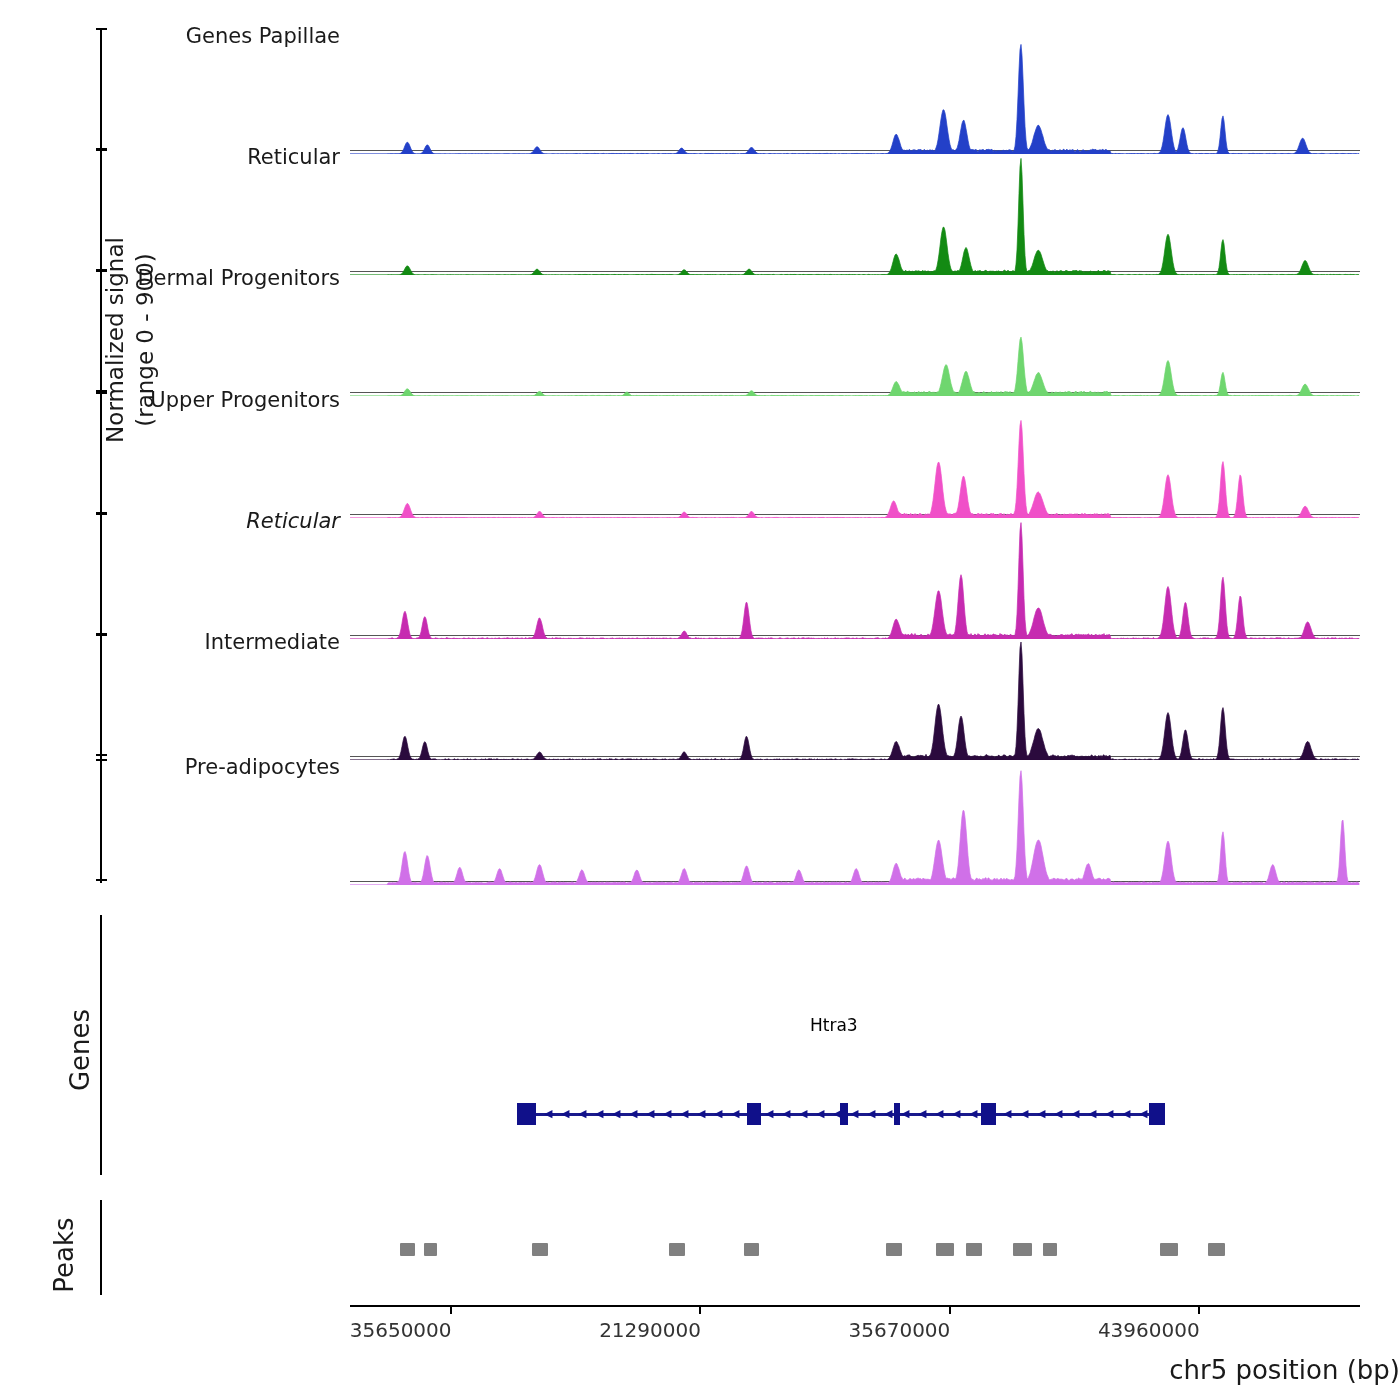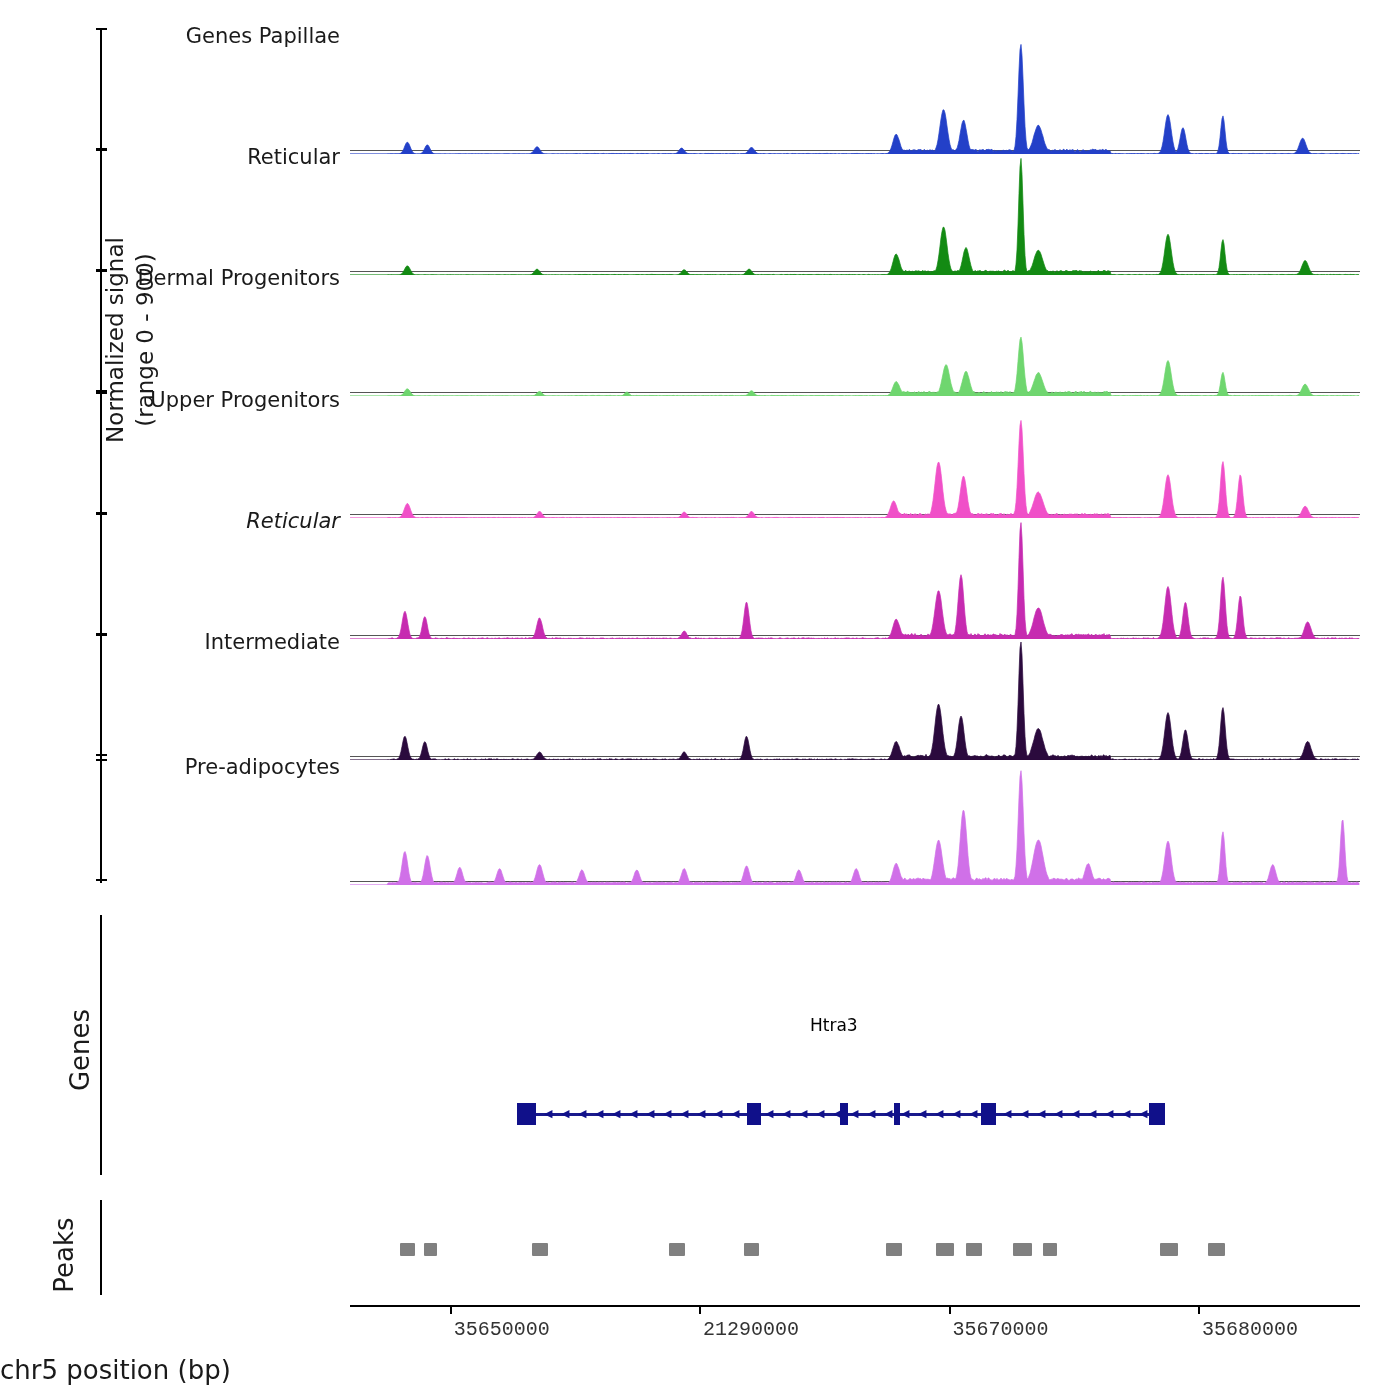--- a/index.html
+++ b/index.html
@@ -129,31 +129,30 @@
     position: absolute;
     width: 2px;
     height: 9px;
     background: #000000;
     top: 1305px;
   }
   .xticklabel {
     position: absolute;
     font-size: 20px;
     color: #333333;
-    text-align: right;
+    text-align: left;
     top: 1318px;
     width: 200px;
-    font-family: Liberation Mono, monospace;
   }
   .xlabel {
     position: absolute;
     top: 1355px;
     left: 0;
     width: 1400px;
-    text-align: left;
+    text-align: right;
     font-size: 26px;
     color: #1a1a1a;
   }
 </style>
 </head>
 <body>
 
 <div id="root">
 
   <div class="ylabel">
@@ -237,21 +236,21 @@
 
   <div class="xaxis-line"></div>
   <div id="xticks-layer">
       <div class="xtick" style="left: 449.753px;"></div>
       <div class="xticklabel" style="left: 349.753px;">35650000</div>
       <div class="xtick" style="left: 699.136px;"></div>
       <div class="xticklabel" style="left: 599.136px;">21290000</div>
       <div class="xtick" style="left: 948.519px;"></div>
       <div class="xticklabel" style="left: 848.519px;">35670000</div>
       <div class="xtick" style="left: 1197.9px;"></div>
-      <div class="xticklabel" style="left: 1097.9px;">35680000</div>
+      <div class="xticklabel" style="left: 1097.9px;">43960000</div>
     </div>
   <div class="xlabel">chr5 position (bp)</div>
 
 <div class="track-label" style="width: 230px; left: 110px; top: 24px;">Genes Papillae</div>
     <div class="baseline" style="top: 150px;"></div>
     <div class="track" style="top: 32px;">
       <svg width="1010" height="122">
         <path d="M 0,122.0 L 0,122.0 L 1,122.0 L 2,122.0 L 3,122.0 L 4,122.0 L 5,122.0 L 6,122.0 L 7,122.0 L 8,122.0 L 9,122.0 L 10,122.0 L 11,122.0 L 12,122.0 L 13,122.0 L 14,122.0 L 15,122.0 L 16,122.0 L 17,122.0 L 18,122.0 L 19,122.0 L 20,122.0 L 21,122.0 L 22,122.0 L 23,122.0 L 24,122.0 L 25,122.0 L 26,122.0 L 27,122.0 L 28,122.0 L 29,122.0 L 30,122.0 L 31,122.0 L 32,122.0 L 33,122.0 L 34,122.0 L 35,122.0 L 36,122.0 L 37,122.0 L 38,121.8 L 39,121.9 L 40,121.8 L 41,121.7 L 42,121.8 L 43,121.8 L 44,121.9 L 45,121.7 L 46,121.8 L 47,121.8 L 48,121.8 L 49,121.8 L 50,121.5 L 51,121.1 L 52,120.0 L 53,118.4 L 54,116.2 L 55,113.6 L 56,111.4 L 57,110.2 L 58,110.5 L 59,112.0 L 60,114.3 L 61,116.8 L 62,118.9 L 63,120.4 L 64,121.2 L 65,121.6 L 66,121.9 L 67,121.9 L 68,121.8 L 69,121.9 L 70,121.8 L 71,121.5 L 72,120.8 L 73,119.6 L 74,117.8 L 75,115.8 L 76,113.8 L 77,112.9 L 78,113.1 L 79,114.5 L 80,116.6 L 81,118.6 L 82,120.1 L 83,121.1 L 84,121.6 L 85,121.9 L 86,121.8 L 87,122.0 L 88,121.8 L 89,121.9 L 90,121.8 L 91,121.9 L 92,121.9 L 93,121.9 L 94,121.9 L 95,121.7 L 96,121.9 L 97,122.0 L 98,121.9 L 99,122.0 L 100,121.8 L 101,122.0 L 102,121.9 L 103,121.9 L 104,121.9 L 105,121.9 L 106,121.8 L 107,121.9 L 108,121.8 L 109,121.7 L 110,121.8 L 111,121.8 L 112,122.0 L 113,121.8 L 114,121.9 L 115,121.8 L 116,121.8 L 117,121.9 L 118,121.9 L 119,121.7 L 120,121.9 L 121,121.8 L 122,121.7 L 123,121.8 L 124,122.0 L 125,121.8 L 126,121.8 L 127,121.9 L 128,121.8 L 129,121.8 L 130,121.9 L 131,121.8 L 132,121.7 L 133,121.9 L 134,121.9 L 135,121.8 L 136,121.8 L 137,121.7 L 138,121.8 L 139,121.8 L 140,122.0 L 141,121.7 L 142,122.0 L 143,121.9 L 144,121.9 L 145,121.8 L 146,121.9 L 147,121.7 L 148,121.9 L 149,121.8 L 150,121.9 L 151,121.9 L 152,122.0 L 153,121.9 L 154,121.8 L 155,121.8 L 156,121.8 L 157,121.7 L 158,121.8 L 159,121.7 L 160,121.9 L 161,122.0 L 162,121.9 L 163,121.8 L 164,121.8 L 165,121.8 L 166,121.8 L 167,121.9 L 168,121.8 L 169,121.7 L 170,121.8 L 171,122.0 L 172,121.8 L 173,121.9 L 174,121.8 L 175,121.9 L 176,121.9 L 177,121.8 L 178,121.9 L 179,121.8 L 180,121.7 L 181,121.2 L 182,120.5 L 183,119.4 L 184,117.9 L 185,116.4 L 186,115.2 L 187,114.7 L 188,115.1 L 189,116.3 L 190,117.8 L 191,119.3 L 192,120.5 L 193,121.2 L 194,121.6 L 195,121.9 L 196,121.8 L 197,121.9 L 198,122.0 L 199,122.0 L 200,122.0 L 201,122.0 L 202,121.8 L 203,121.8 L 204,121.8 L 205,121.9 L 206,121.9 L 207,121.9 L 208,121.7 L 209,121.9 L 210,122.0 L 211,121.7 L 212,121.9 L 213,121.7 L 214,121.9 L 215,121.9 L 216,121.8 L 217,121.7 L 218,121.9 L 219,121.8 L 220,121.9 L 221,121.8 L 222,121.9 L 223,121.8 L 224,121.8 L 225,121.7 L 226,121.5 L 227,121.6 L 228,121.8 L 229,121.9 L 230,121.5 L 231,122.0 L 232,121.9 L 233,121.7 L 234,121.7 L 235,121.8 L 236,121.5 L 237,121.6 L 238,121.6 L 239,121.8 L 240,121.7 L 241,121.7 L 242,121.6 L 243,121.8 L 244,121.4 L 245,121.4 L 246,121.6 L 247,121.7 L 248,121.4 L 249,121.8 L 250,122.0 L 251,121.7 L 252,121.7 L 253,121.4 L 254,121.4 L 255,122.0 L 256,121.7 L 257,121.8 L 258,121.9 L 259,121.4 L 260,121.8 L 261,121.4 L 262,121.5 L 263,121.4 L 264,121.5 L 265,121.7 L 266,121.6 L 267,121.4 L 268,121.8 L 269,121.5 L 270,121.6 L 271,121.6 L 272,121.6 L 273,121.9 L 274,121.4 L 275,121.5 L 276,122.0 L 277,121.6 L 278,121.8 L 279,121.5 L 280,121.5 L 281,121.4 L 282,121.7 L 283,121.4 L 284,121.9 L 285,121.9 L 286,121.9 L 287,121.4 L 288,121.5 L 289,121.8 L 290,121.8 L 291,121.4 L 292,121.5 L 293,121.5 L 294,121.5 L 295,121.9 L 296,121.5 L 297,121.5 L 298,121.5 L 299,121.9 L 300,121.9 L 301,121.9 L 302,121.8 L 303,121.8 L 304,121.7 L 305,121.7 L 306,122.0 L 307,121.8 L 308,121.6 L 309,121.4 L 310,121.9 L 311,122.0 L 312,121.8 L 313,121.5 L 314,121.7 L 315,121.6 L 316,121.6 L 317,121.9 L 318,121.5 L 319,121.7 L 320,121.6 L 321,121.6 L 322,121.8 L 323,121.9 L 324,121.6 L 325,121.6 L 326,121.3 L 327,120.7 L 328,119.8 L 329,118.3 L 330,117.1 L 331,116.1 L 332,116.1 L 333,116.8 L 334,117.9 L 335,119.2 L 336,120.4 L 337,121.2 L 338,121.4 L 339,121.6 L 340,121.7 L 341,121.6 L 342,121.7 L 343,121.7 L 344,121.5 L 345,121.5 L 346,121.8 L 347,121.8 L 348,122.0 L 349,121.9 L 350,121.4 L 351,121.7 L 352,121.8 L 353,122.0 L 354,121.9 L 355,121.4 L 356,121.5 L 357,121.6 L 358,121.4 L 359,121.5 L 360,121.5 L 361,121.5 L 362,121.4 L 363,121.6 L 364,121.6 L 365,121.9 L 366,121.5 L 367,121.8 L 368,121.6 L 369,121.7 L 370,121.4 L 371,121.7 L 372,122.0 L 373,121.6 L 374,121.9 L 375,121.9 L 376,121.3 L 377,121.7 L 378,121.7 L 379,122.0 L 380,121.4 L 381,121.7 L 382,121.6 L 383,121.4 L 384,121.5 L 385,121.5 L 386,121.8 L 387,121.9 L 388,121.5 L 389,122.0 L 390,122.0 L 391,121.4 L 392,121.7 L 393,121.4 L 394,121.6 L 395,121.5 L 396,121.0 L 397,120.2 L 398,118.9 L 399,117.5 L 400,116.2 L 401,115.5 L 402,115.5 L 403,116.3 L 404,117.5 L 405,118.9 L 406,120.1 L 407,121.0 L 408,121.4 L 409,121.8 L 410,121.7 L 411,121.4 L 412,122.0 L 413,121.5 L 414,121.6 L 415,121.7 L 416,122.0 L 417,121.9 L 418,121.9 L 419,121.5 L 420,121.5 L 421,121.6 L 422,121.9 L 423,121.7 L 424,121.8 L 425,121.5 L 426,122.0 L 427,121.8 L 428,121.8 L 429,121.7 L 430,121.7 L 431,121.7 L 432,121.9 L 433,122.0 L 434,121.4 L 435,121.9 L 436,121.7 L 437,121.4 L 438,121.5 L 439,121.9 L 440,122.0 L 441,121.9 L 442,121.4 L 443,121.5 L 444,121.8 L 445,121.4 L 446,121.8 L 447,121.9 L 448,121.8 L 449,121.6 L 450,121.7 L 451,121.7 L 452,121.7 L 453,121.6 L 454,121.6 L 455,122.0 L 456,121.6 L 457,121.4 L 458,121.5 L 459,121.4 L 460,121.8 L 461,121.7 L 462,121.9 L 463,121.6 L 464,121.8 L 465,121.7 L 466,121.5 L 467,121.7 L 468,121.7 L 469,121.5 L 470,121.4 L 471,121.7 L 472,121.7 L 473,121.7 L 474,121.5 L 475,121.6 L 476,121.4 L 477,121.4 L 478,121.4 L 479,121.9 L 480,121.6 L 481,121.5 L 482,121.8 L 483,121.7 L 484,121.9 L 485,121.4 L 486,121.8 L 487,122.0 L 488,121.9 L 489,121.5 L 490,121.9 L 491,122.0 L 492,121.5 L 493,121.8 L 494,121.4 L 495,121.9 L 496,121.4 L 497,121.8 L 498,121.9 L 499,121.7 L 500,121.9 L 501,121.7 L 502,121.5 L 503,121.7 L 504,121.5 L 505,121.6 L 506,121.5 L 507,121.4 L 508,121.5 L 509,121.8 L 510,121.5 L 511,121.9 L 512,121.6 L 513,121.8 L 514,121.7 L 515,122.0 L 516,121.4 L 517,121.7 L 518,121.5 L 519,121.5 L 520,121.7 L 521,121.5 L 522,121.6 L 523,122.0 L 524,121.4 L 525,121.9 L 526,122.0 L 527,121.8 L 528,121.7 L 529,121.9 L 530,121.8 L 531,121.7 L 532,121.6 L 533,121.5 L 534,121.7 L 535,121.9 L 536,121.4 L 537,121.6 L 538,121.0 L 539,120.2 L 540,118.6 L 541,116.3 L 542,113.3 L 543,109.7 L 544,106.1 L 545,103.3 L 546,102.2 L 547,102.8 L 548,105.2 L 549,107.7 L 550,111.1 L 551,114.5 L 552,116.7 L 553,118.2 L 554,118.2 L 555,118.2 L 556,119.0 L 557,117.7 L 558,119.1 L 559,117.6 L 560,117.8 L 561,118.8 L 562,118.9 L 563,117.5 L 564,118.4 L 565,117.5 L 566,118.8 L 567,118.5 L 568,117.7 L 569,117.5 L 570,117.8 L 571,117.4 L 572,119.1 L 573,119.1 L 574,117.5 L 575,117.9 L 576,118.9 L 577,118.0 L 578,118.4 L 579,118.8 L 580,117.5 L 581,118.5 L 582,118.1 L 583,118.0 L 584,119.2 L 585,118.4 L 586,115.8 L 587,112.8 L 588,107.8 L 589,101.2 L 590,93.9 L 591,87.0 L 592,81.4 L 593,77.8 L 594,78.0 L 595,80.9 L 596,86.6 L 597,94.0 L 598,101.0 L 599,107.3 L 600,112.5 L 601,115.7 L 602,118.1 L 603,117.5 L 604,118.3 L 605,119.0 L 606,117.3 L 607,116.4 L 608,112.7 L 609,108.4 L 610,102.3 L 611,96.7 L 612,91.4 L 613,88.7 L 614,88.2 L 615,91.5 L 616,96.8 L 617,102.3 L 618,108.2 L 619,113.2 L 620,116.6 L 621,117.6 L 622,117.6 L 623,117.6 L 624,118.0 L 625,118.0 L 626,117.2 L 627,118.9 L 628,119.4 L 629,117.9 L 630,117.9 L 631,118.0 L 632,117.9 L 633,117.3 L 634,118.2 L 635,118.9 L 636,117.6 L 637,117.5 L 638,117.5 L 639,117.2 L 640,118.1 L 641,117.6 L 642,117.3 L 643,119.6 L 644,118.3 L 645,118.5 L 646,119.3 L 647,118.5 L 648,118.9 L 649,118.5 L 650,118.7 L 651,119.1 L 652,118.5 L 653,118.4 L 654,118.1 L 655,119.0 L 656,118.0 L 657,118.7 L 658,118.8 L 659,117.4 L 660,118.3 L 661,117.9 L 662,119.1 L 663,119.2 L 664,118.5 L 665,114.2 L 666,104.6 L 667,87.5 L 668,64.0 L 669,38.1 L 670,17.8 L 671,12.4 L 672,23.5 L 673,46.1 L 674,71.9 L 675,94.2 L 676,107.9 L 677,115.8 L 678,117.8 L 679,117.3 L 680,115.6 L 681,113.3 L 682,110.7 L 683,107.0 L 684,103.1 L 685,100.1 L 686,97.0 L 687,94.5 L 688,93.1 L 689,93.6 L 690,95.5 L 691,98.0 L 692,101.4 L 693,104.4 L 694,108.6 L 695,111.8 L 696,114.2 L 697,116.6 L 698,117.5 L 699,117.4 L 700,118.2 L 701,119.2 L 702,118.4 L 703,118.2 L 704,118.5 L 705,117.2 L 706,118.8 L 707,118.7 L 708,118.5 L 709,118.8 L 710,117.4 L 711,119.1 L 712,118.7 L 713,117.5 L 714,117.2 L 715,119.0 L 716,117.9 L 717,117.2 L 718,118.7 L 719,118.3 L 720,117.7 L 721,118.4 L 722,117.9 L 723,117.4 L 724,118.8 L 725,119.5 L 726,118.9 L 727,117.8 L 728,117.8 L 729,119.3 L 730,119.2 L 731,119.3 L 732,118.4 L 733,117.8 L 734,118.1 L 735,118.9 L 736,119.0 L 737,119.1 L 738,118.6 L 739,119.0 L 740,117.7 L 741,118.3 L 742,117.4 L 743,117.1 L 744,117.8 L 745,117.5 L 746,117.5 L 747,118.5 L 748,118.2 L 749,118.4 L 750,117.5 L 751,118.4 L 752,117.7 L 753,117.2 L 754,118.5 L 755,118.1 L 756,117.2 L 757,118.3 L 758,118.7 L 759,119.1 L 760,118.7 L 761,121.4 L 762,121.4 L 763,121.6 L 764,122.0 L 765,121.5 L 766,121.4 L 767,121.9 L 768,121.6 L 769,121.6 L 770,121.6 L 771,121.8 L 772,121.7 L 773,121.7 L 774,121.9 L 775,122.0 L 776,121.9 L 777,121.4 L 778,121.9 L 779,121.6 L 780,121.7 L 781,121.6 L 782,121.6 L 783,121.7 L 784,121.5 L 785,121.6 L 786,122.0 L 787,121.6 L 788,121.6 L 789,121.7 L 790,121.7 L 791,121.4 L 792,121.6 L 793,121.7 L 794,121.6 L 795,122.0 L 796,121.9 L 797,121.8 L 798,121.5 L 799,121.7 L 800,122.0 L 801,121.6 L 802,122.0 L 803,121.6 L 804,121.4 L 805,121.4 L 806,121.7 L 807,121.8 L 808,121.6 L 809,121.0 L 810,119.9 L 811,117.9 L 812,114.6 L 813,109.7 L 814,103.2 L 815,96.0 L 816,89.2 L 817,84.3 L 818,82.6 L 819,84.6 L 820,89.4 L 821,96.4 L 822,103.7 L 823,109.9 L 824,114.8 L 825,118.1 L 826,120.1 L 827,118.9 L 828,116.2 L 829,112.0 L 830,106.7 L 831,101.2 L 832,97.0 L 833,95.7 L 834,97.4 L 835,101.8 L 836,107.3 L 837,112.6 L 838,116.7 L 839,119.3 L 840,120.8 L 841,121.5 L 842,121.4 L 843,121.7 L 844,121.9 L 845,122.0 L 846,121.4 L 847,121.8 L 848,122.0 L 849,121.4 L 850,121.6 L 851,121.5 L 852,121.4 L 853,121.7 L 854,121.9 L 855,121.6 L 856,121.4 L 857,121.6 L 858,121.5 L 859,121.7 L 860,121.9 L 861,121.4 L 862,121.7 L 863,121.6 L 864,121.6 L 865,121.8 L 866,121.7 L 867,121.0 L 868,118.8 L 869,113.9 L 870,105.8 L 871,95.3 L 872,86.7 L 873,83.9 L 874,89.0 L 875,98.8 L 876,108.9 L 877,115.9 L 878,119.7 L 879,121.3 L 880,121.8 L 881,121.9 L 882,121.6 L 883,121.4 L 884,121.5 L 885,121.8 L 886,121.6 L 887,121.9 L 888,121.6 L 889,121.4 L 890,121.8 L 891,121.5 L 892,121.6 L 893,122.0 L 894,121.7 L 895,121.9 L 896,121.8 L 897,121.9 L 898,121.8 L 899,121.6 L 900,121.4 L 901,121.8 L 902,121.4 L 903,121.4 L 904,121.4 L 905,121.7 L 906,121.8 L 907,121.5 L 908,121.7 L 909,121.6 L 910,121.4 L 911,121.7 L 912,121.5 L 913,121.8 L 914,121.9 L 915,121.9 L 916,121.7 L 917,121.5 L 918,121.8 L 919,121.5 L 920,121.4 L 921,122.0 L 922,121.6 L 923,121.7 L 924,121.5 L 925,121.4 L 926,121.6 L 927,121.9 L 928,121.7 L 929,121.9 L 930,121.7 L 931,121.6 L 932,121.4 L 933,121.6 L 934,121.8 L 935,121.8 L 936,121.7 L 937,121.7 L 938,121.4 L 939,121.5 L 940,121.7 L 941,121.7 L 942,121.9 L 943,121.7 L 944,121.5 L 945,120.8 L 946,119.9 L 947,118.5 L 948,116.2 L 949,113.4 L 950,110.5 L 951,108.1 L 952,106.4 L 953,106.2 L 954,107.4 L 955,109.8 L 956,112.7 L 957,115.5 L 958,117.8 L 959,119.6 L 960,120.8 L 961,121.3 L 962,121.7 L 963,121.8 L 964,121.4 L 965,121.7 L 966,121.5 L 967,121.8 L 968,122.0 L 969,121.7 L 970,121.8 L 971,121.4 L 972,121.4 L 973,121.5 L 974,121.6 L 975,121.9 L 976,122.0 L 977,122.0 L 978,121.9 L 979,121.9 L 980,121.7 L 981,121.5 L 982,121.9 L 983,121.6 L 984,122.0 L 985,121.6 L 986,121.4 L 987,121.5 L 988,121.6 L 989,122.0 L 990,121.8 L 991,121.7 L 992,121.4 L 993,121.5 L 994,121.5 L 995,121.8 L 996,121.8 L 997,122.0 L 998,121.6 L 999,121.6 L 1000,121.8 L 1001,121.4 L 1002,121.9 L 1003,121.8 L 1004,121.7 L 1005,121.7 L 1006,121.6 L 1007,121.9 L 1008,121.9 L 1009,121.6 L 1009,122.0 Z" fill="#2340c8" stroke="#2340c8" stroke-width="0.7"></path>
       </svg>
     </div>

